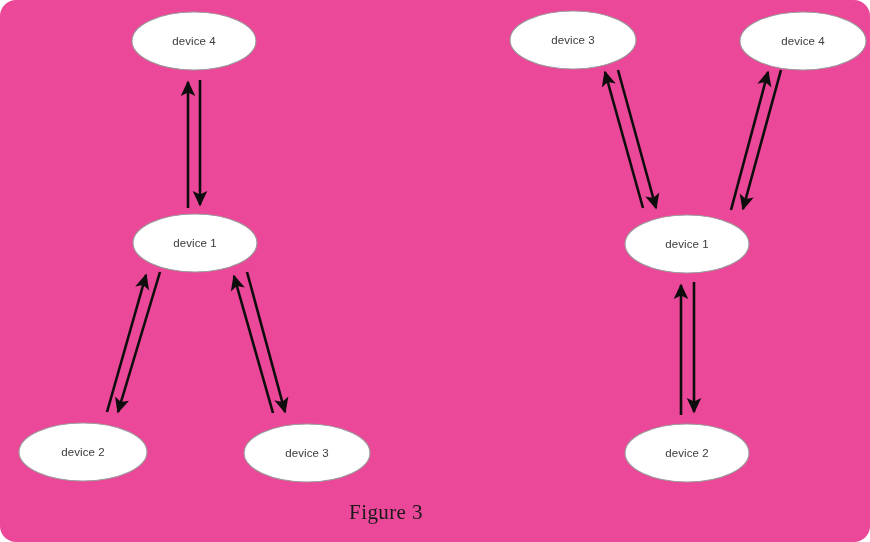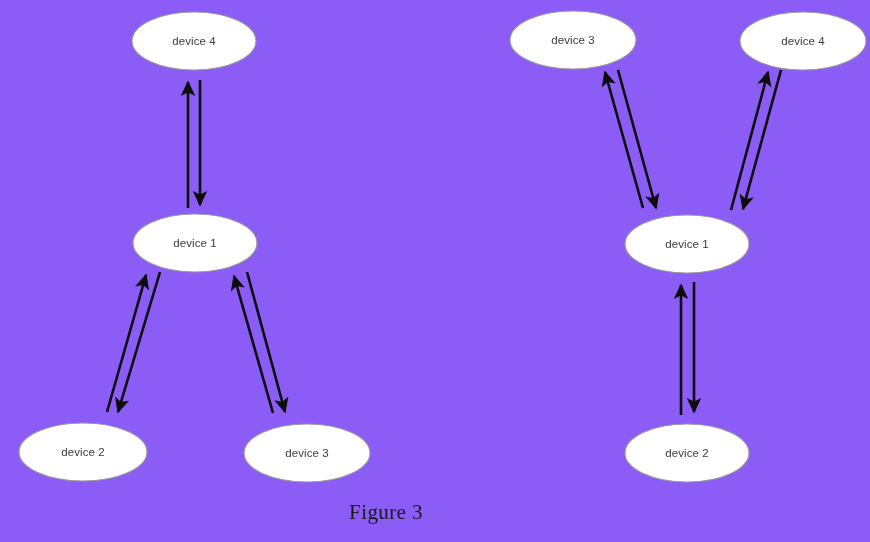--- a/index.html
+++ b/index.html
@@ -5,23 +5,24 @@
 <style>
   html, body {
     margin: 0;
     padding: 0;
     background: #ffffff;
   }
   #page {
     position: relative;
     width: 870px;
     height: 542px;
-    background: #8b5cf6;
+    background: #ec4899;
     overflow: hidden;
     font-family: "Liberation Sans", sans-serif;
+    border-radius: 16px;
   }
   #diagram-svg {
     position: absolute;
     left: 0;
     top: 0;
     width: 870px;
     height: 542px;
     display: block;
   }
   .node-ellipse {

